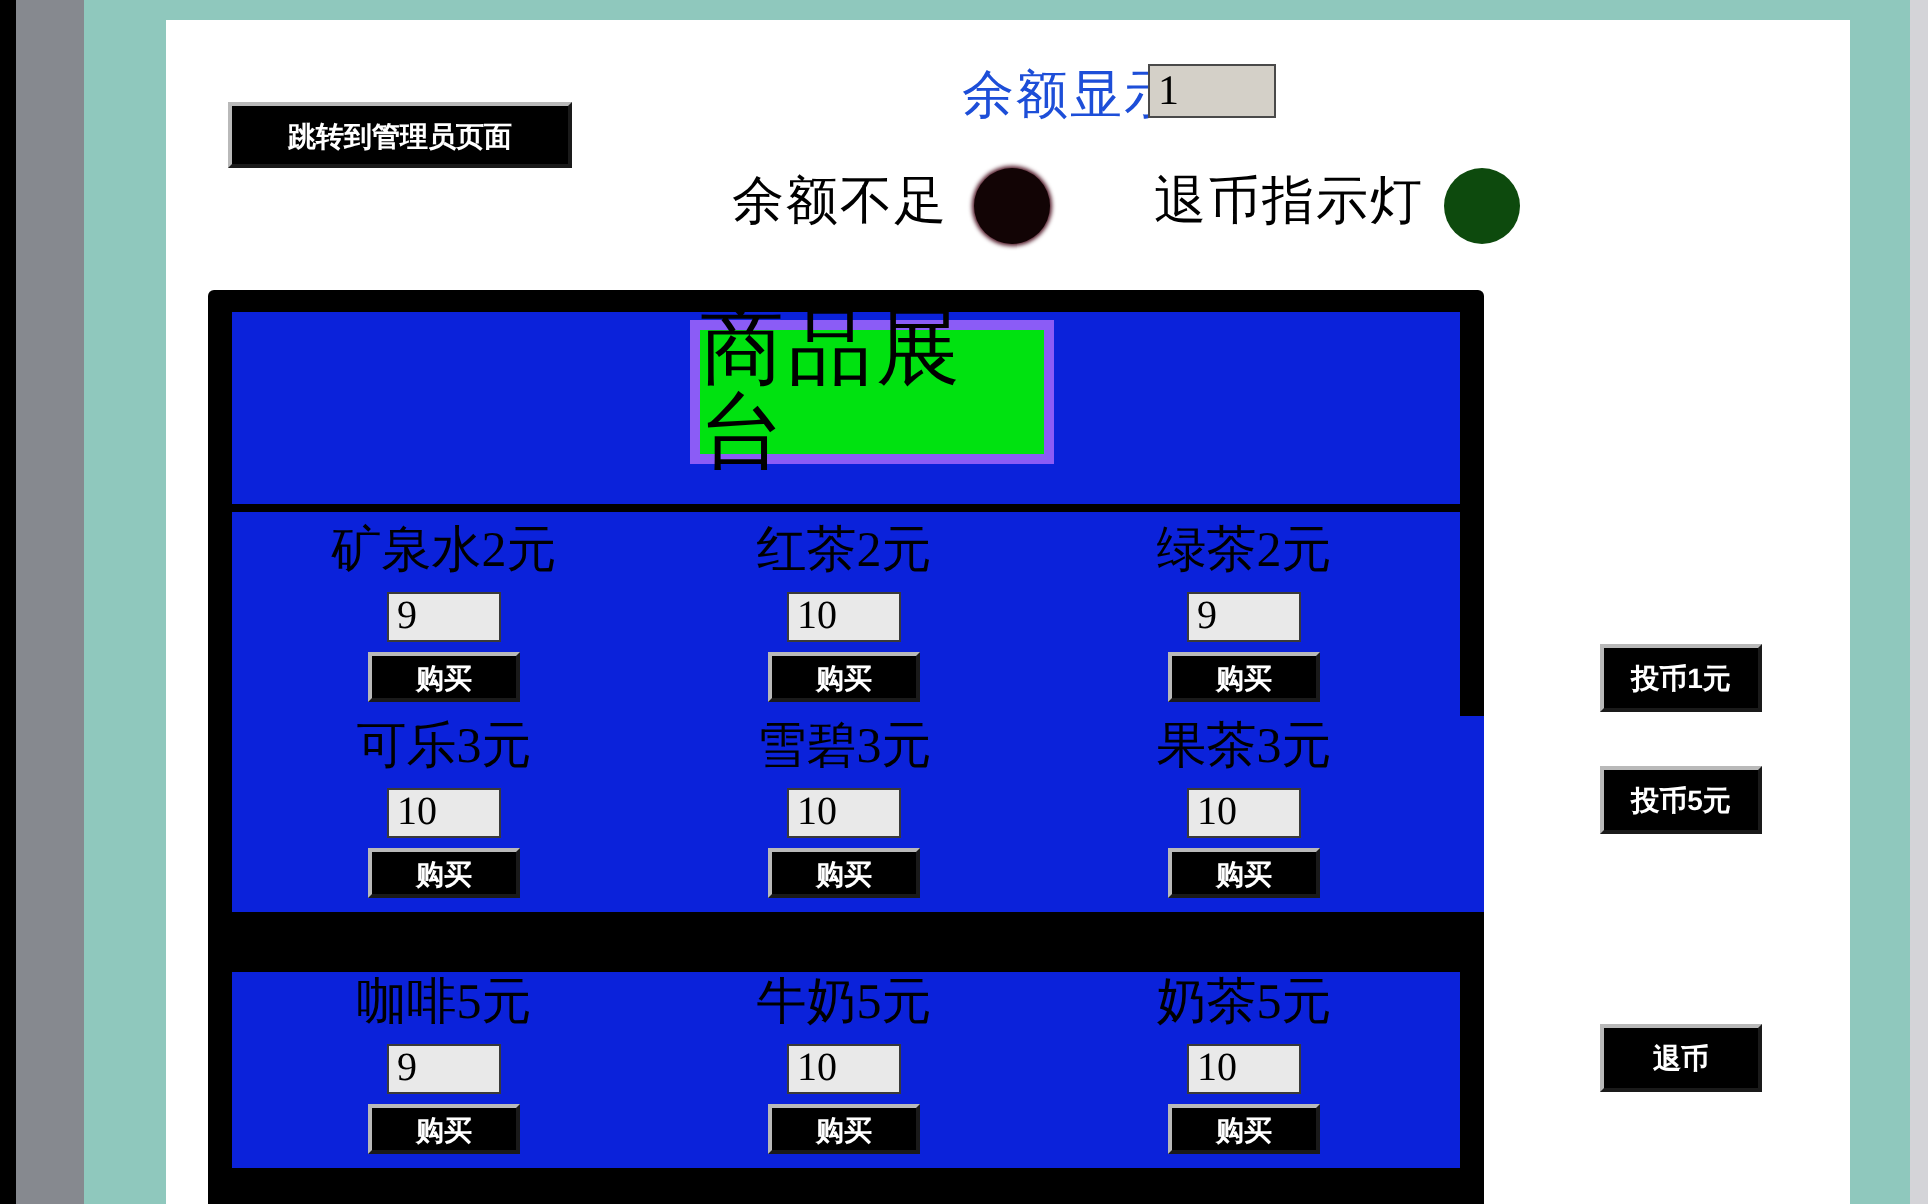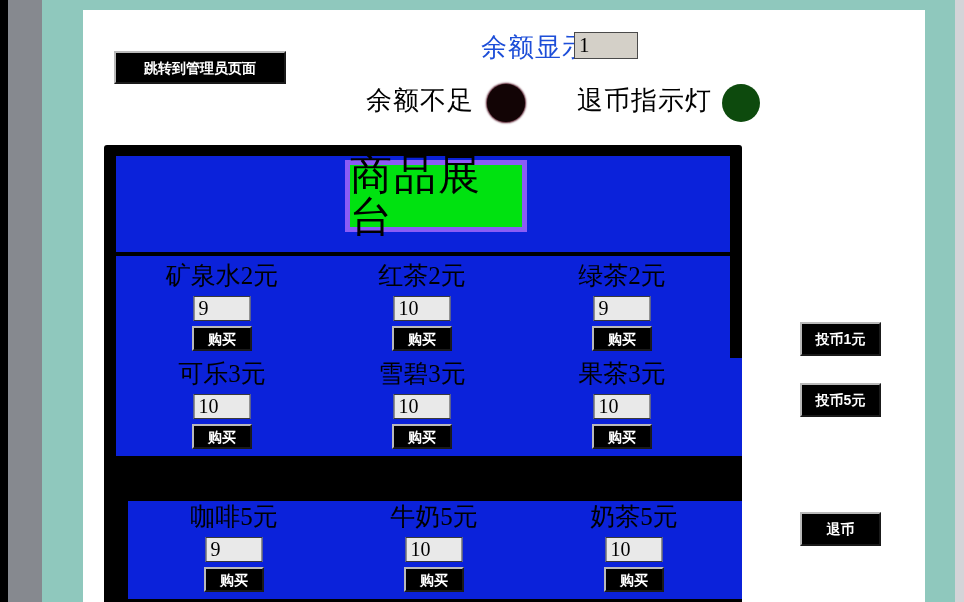--- a/index.html
+++ b/index.html
@@ -189,21 +189,21 @@
 
   .product-row {
     position: absolute;
     left: 12px;
     width: 614px;
     height: 98px;
     background: #0b22da;
   }
   #product-row-0 { top: 111px; height: 112px; }
   #product-row-1 { top: 213px; padding-left: 12px; }
-  #product-row-2 { top: 356px; margin-left: 12px; }
+  #product-row-2 { top: 341px; }
 
   .product-cell {
     position: absolute;
     top: 0;
     width: 200px;
     height: 100%;
     text-align: center;
   }
   .product-cell.col-0 { left: 6px; }
   .product-cell.col-1 { left: 206px; }
@@ -237,21 +237,21 @@
     padding-left: 4px;
     line-height: 23px;
   }
   #product-row-0 .product-stock { top: 40px; }
 
   .buy-button {
     position: absolute;
     left: 50%;
     transform: translateX(-50%);
     top: 66px;
-    width: 60px; height: 25px;
+    width: 76px; height: 25px;
     font-size: 14px;
     font-weight: bold;
   }
   #product-row-0 .buy-button { top: 70px; }
 
   
   .coin-button {
     position: absolute;
     left: 800px;
     width: 81px;

